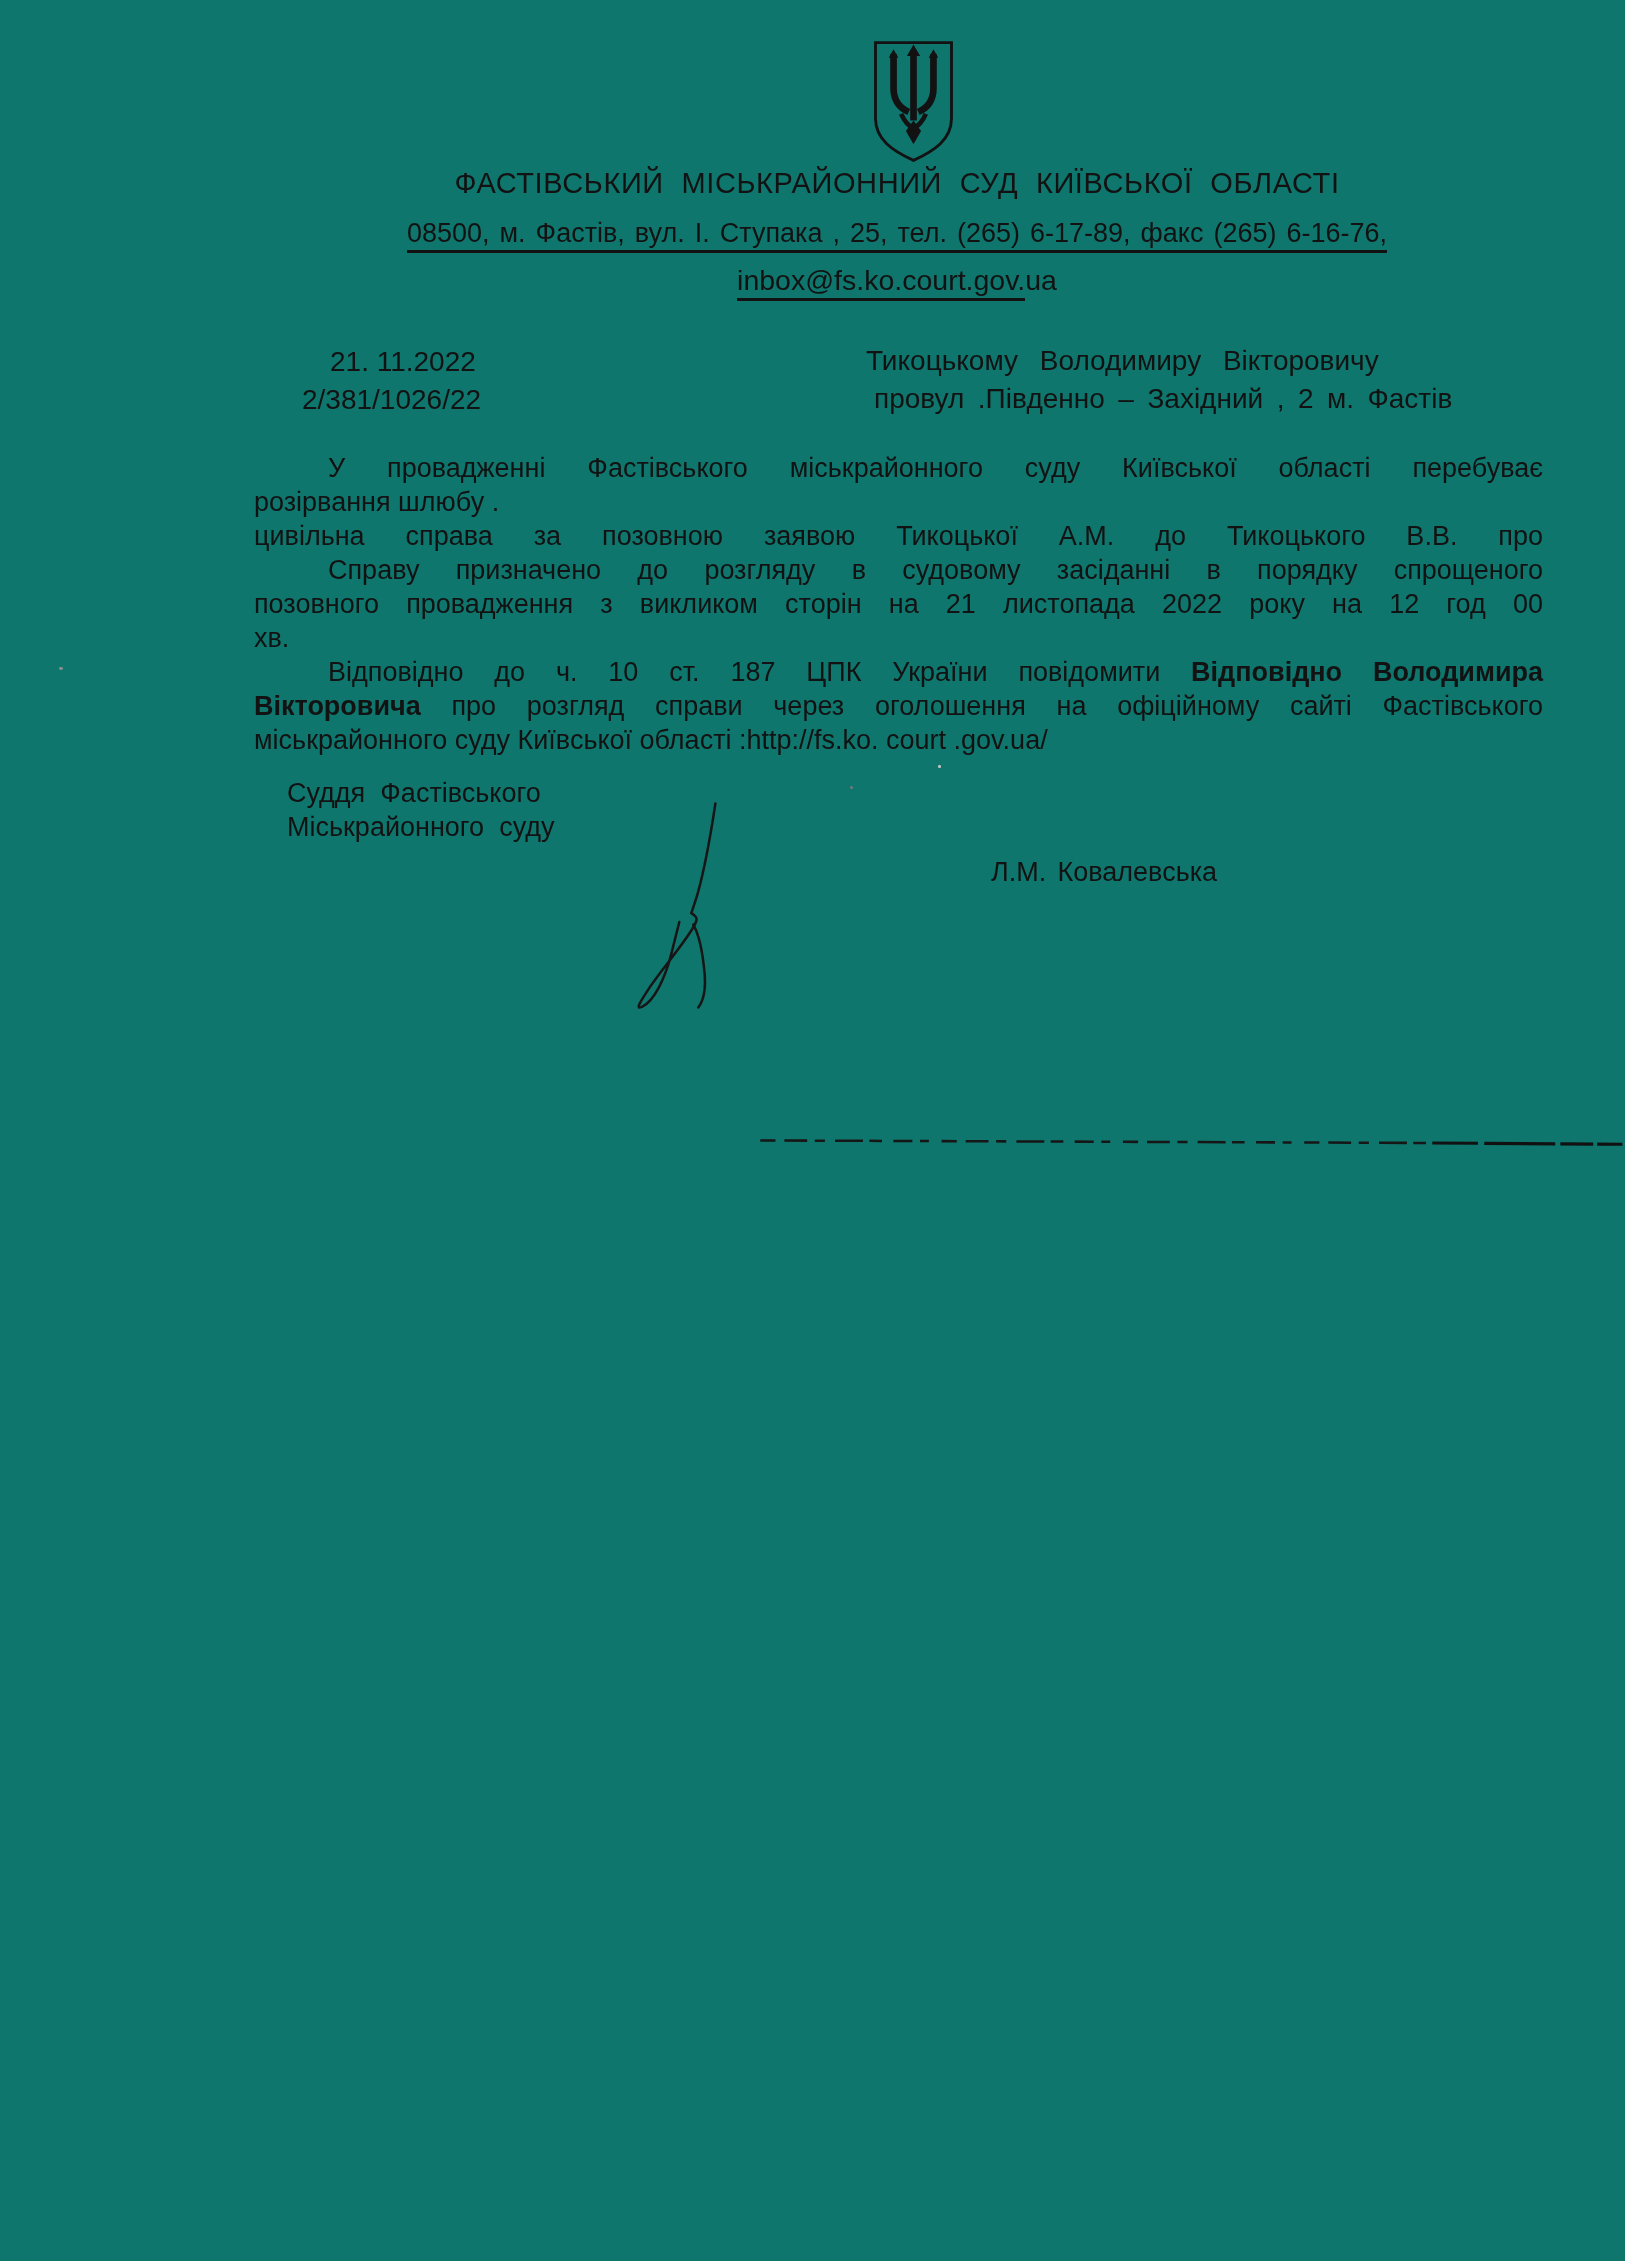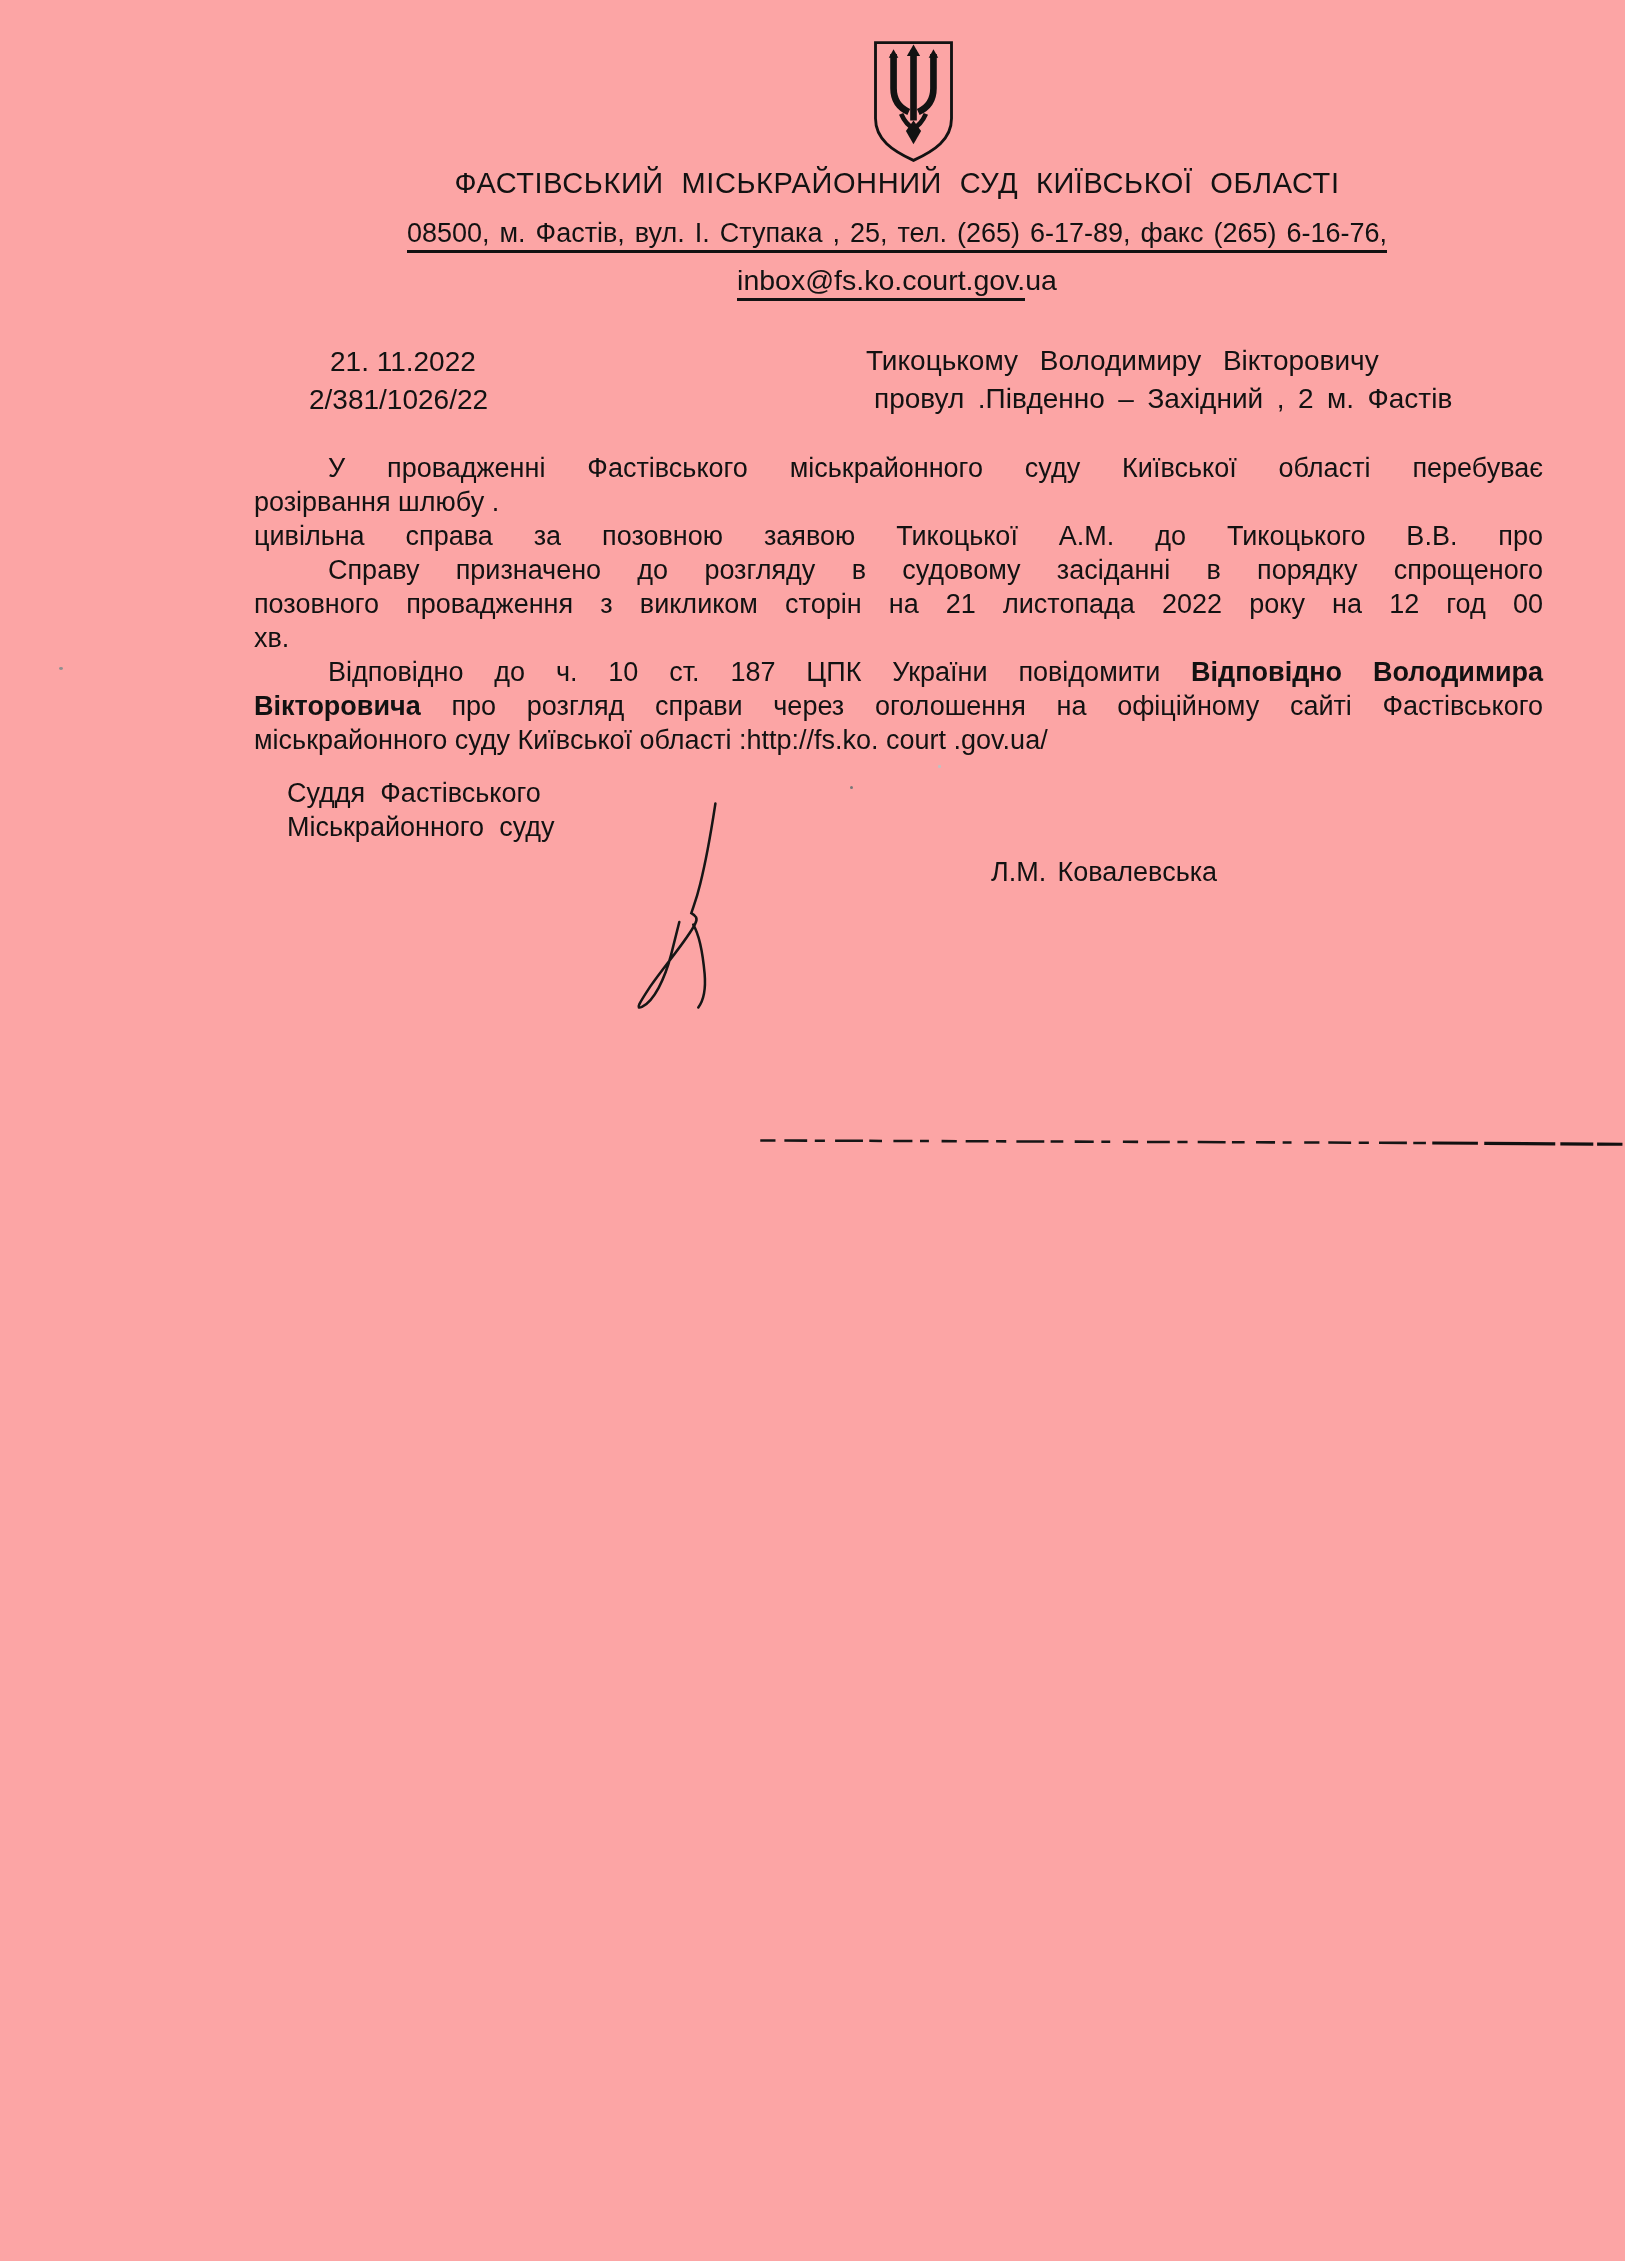--- a/index.html
+++ b/index.html
@@ -1,19 +1,19 @@
 <!DOCTYPE html>
 <html style="font-size:10px"><head>
 <meta charset="utf-8">
 <style>
   html,body{margin:0;padding:0;background:#e8e8e8;}
   .page{
     position:relative;
     width:1625px;height:2261px;
-    background:#fca5a5;
+    background:#0f766e;
     font-family:"Liberation Sans","DejaVu Sans",sans-serif;
     color:#121212;
     overflow:hidden;
   }
   
   .emblem{position:absolute;left:866px;top:38px;width:95px;height:127px;}
   .head-center{position:absolute;left:190px;top:0;width:1414px;text-align:center;}
   .court-title{
     position:absolute;left:0;width:100%;top:167px;
     font-size:29px;font-weight:400;letter-spacing:0.6px;word-spacing:9px;
@@ -23,21 +23,21 @@
     position:absolute;left:0;width:100%;top:218px;
     font-size:27px;word-spacing:2.5px;white-space:nowrap;
   }
   .court-email{
     position:absolute;left:0;width:100%;top:264px;
     font-size:28.5px;white-space:nowrap;text-align:center;
   }
   .u{border-bottom:3.2px solid #121212;padding-bottom:1.9px;}
   
   .doc-date{position:absolute;left:287px;top:346px;font-size:28px;margin-left:43px;}
-  .case-no{position:absolute;left:309px;top:384px;font-size:28px;}
+  .case-no{position:absolute;left:302px;top:384px;font-size:28px;}
   
   .addressee-name{
     position:absolute;left:866px;top:345px;font-size:28px;
     word-spacing:14px;white-space:nowrap;
   }
   .addressee-addr{
     position:absolute;left:874px;top:383px;font-size:28px;
     word-spacing:5.7px;white-space:nowrap;
   }
   

